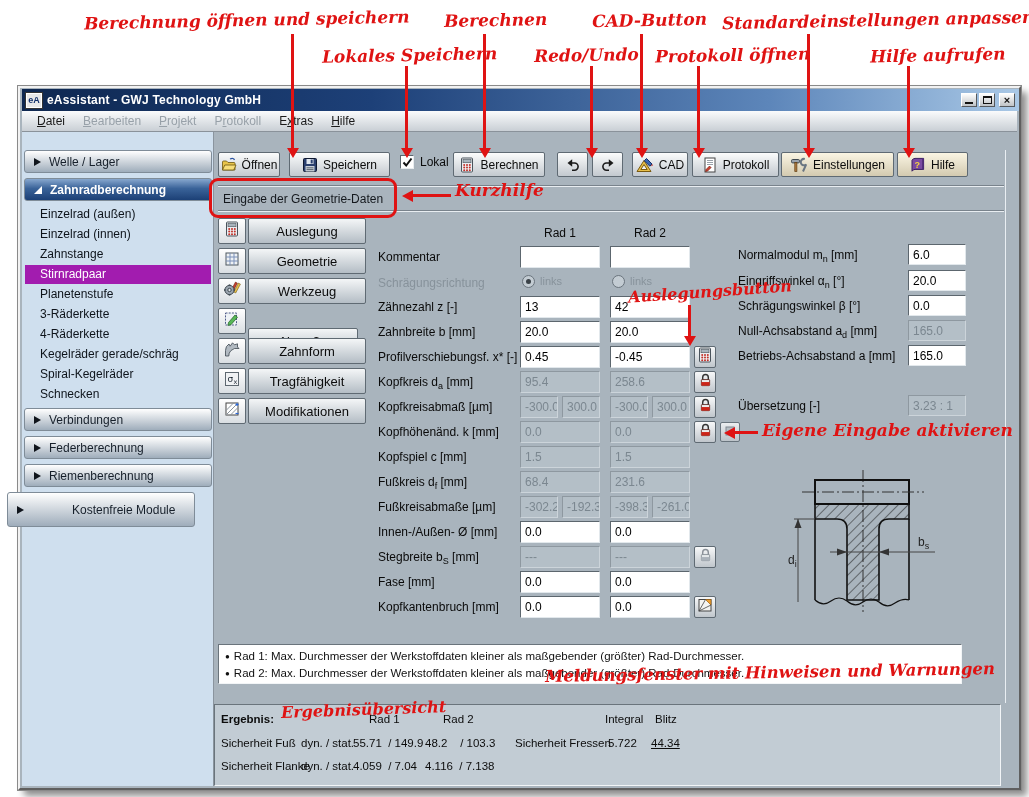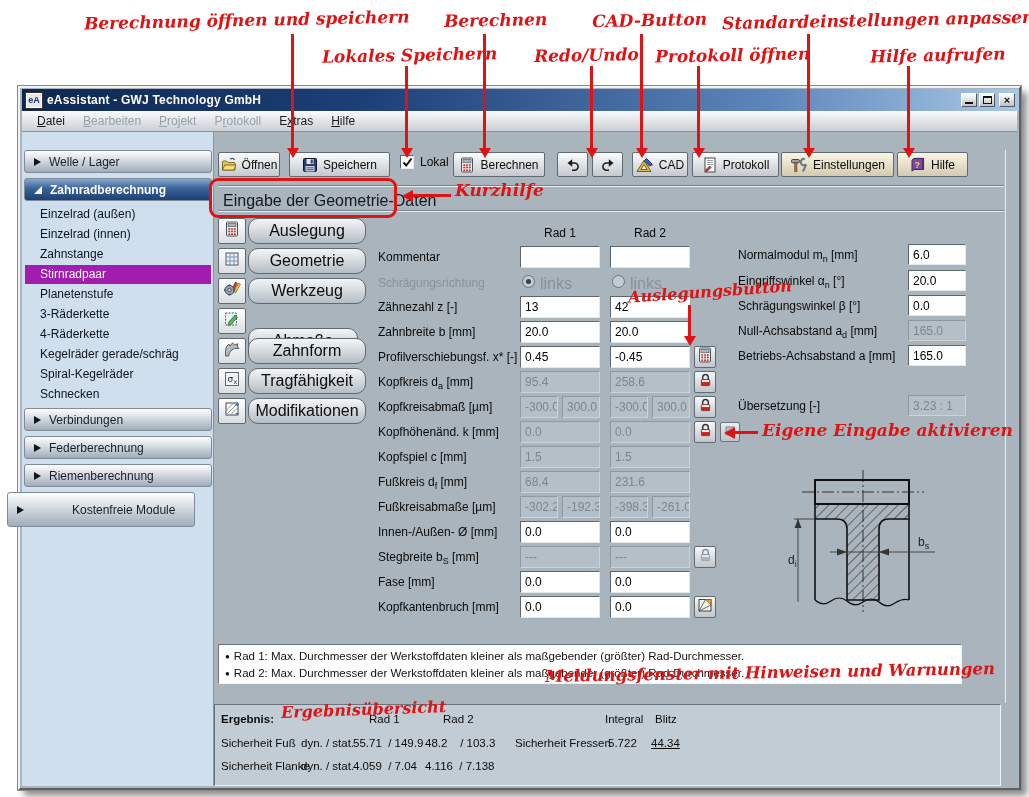--- a/index.html
+++ b/index.html
@@ -51,38 +51,38 @@
   .btn{position:absolute;height:25px;display:flex;align-items:center;justify-content:center;gap:5px;
        background:linear-gradient(#fbfcfc,#c3c9cf);border:1px solid #5f6a73;border-radius:2px;
        font-size:12px;color:#0c0c0c;}
   .btn.warm{background:linear-gradient(#faf5e3,#d3cab0);}
   .btn .ic{display:flex;align-items:center;}
   #local-wrap{position:absolute;display:flex;align-items:center;gap:6px;}
   #local-box{width:14px;height:14px;background:#fff;border:1px solid;border-color:#5c666e #e8ecef #e8ecef #5c666e;display:flex;align-items:center;justify-content:center;}
   #local-label{font-size:12px;color:#0c0c0c;}
 
   .groove{position:absolute;height:2px;border-top:1px solid #79838c;border-bottom:1px solid #e8edf1;}
-  #qh-label{position:absolute;left:223px;top:192px;font-size:16px;color:#14181d;}
+  #qh-label{position:absolute;left:223px;top:192px;font-size:12px;color:#14181d;}
 
   .tabbtn-ic{position:absolute;width:28px;height:26px;background:linear-gradient(#ffffff,#d9dee2);
        border:1px solid #5f6a73;border-radius:2px;display:flex;align-items:center;justify-content:center;}
   .tabbtn-lb{position:absolute;width:118px;height:26px;background:linear-gradient(#f4f6f7,#b4bdc5);
-       border:1px solid #5f6a73;border-radius:10px;display:flex;align-items:center;justify-content:center;
-       font-size:16px;color:#0c0c0c;}
+       border:1px solid #5f6a73;border-radius:2px;display:flex;align-items:center;justify-content:center;
+       font-size:13px;color:#0c0c0c;}
 
   .flabel{position:absolute;font-size:12px;color:#0a0a0a;white-space:nowrap;}
   .flabel.dis{color:#87929b;}
   .flabel sub{font-size:9px;}
   .colhead{position:absolute;font-size:12px;color:#0a0a0a;width:80px;text-align:center;}
   .fld{position:absolute;height:22px;background:#fff;border:1px solid;border-color:#5c666e #e2e8ec #e2e8ec #5c666e;
        font-size:12px;color:#000;padding:3px 4px;white-space:pre;overflow:hidden;}
   .fld.dis{background:#b4bfc7;color:#7b8790;border-color:#8e98a0 #ccd4da #ccd4da #8e98a0;}
   .radio{position:absolute;width:13px;height:13px;border-radius:50%;background:#c3ccd3;border:1px solid #6a747d;}
   .radio .dot{position:absolute;left:3px;top:3px;width:5px;height:5px;border-radius:50%;background:#3a4248;}
-  .rlabel{position:absolute;font-size:16px;color:#87929b;}
+  .rlabel{position:absolute;font-size:11px;color:#87929b;}
   .sbtn{position:absolute;width:22px;height:22px;background:linear-gradient(#f7f8f9,#c0c6cc);
        border:1px solid #5f6a73;border-radius:2px;display:flex;align-items:center;justify-content:center;}
   .sbtn.ghost{opacity:.85;}
 
   #msgbox{position:absolute;left:218px;top:644px;width:744px;height:40px;background:#fff;
        border:1px solid;border-color:#6a747c #f2f5f7 #f2f5f7 #6a747c;padding:3px 6px;}
   .msgline{font-size:11.5px;color:#111;line-height:16px;white-space:nowrap;}
   .msgline .b{font-size:8px;vertical-align:1px;margin-right:4px;}
 
   #results{position:absolute;left:214px;top:704px;width:787px;height:82px;background:#c2ccd4;

